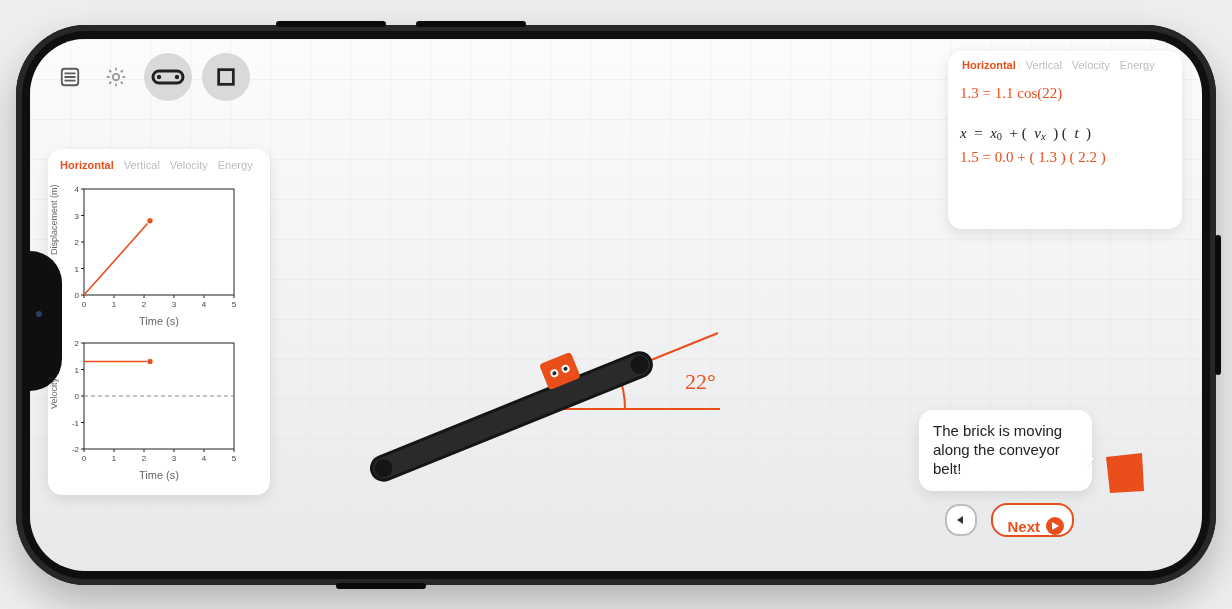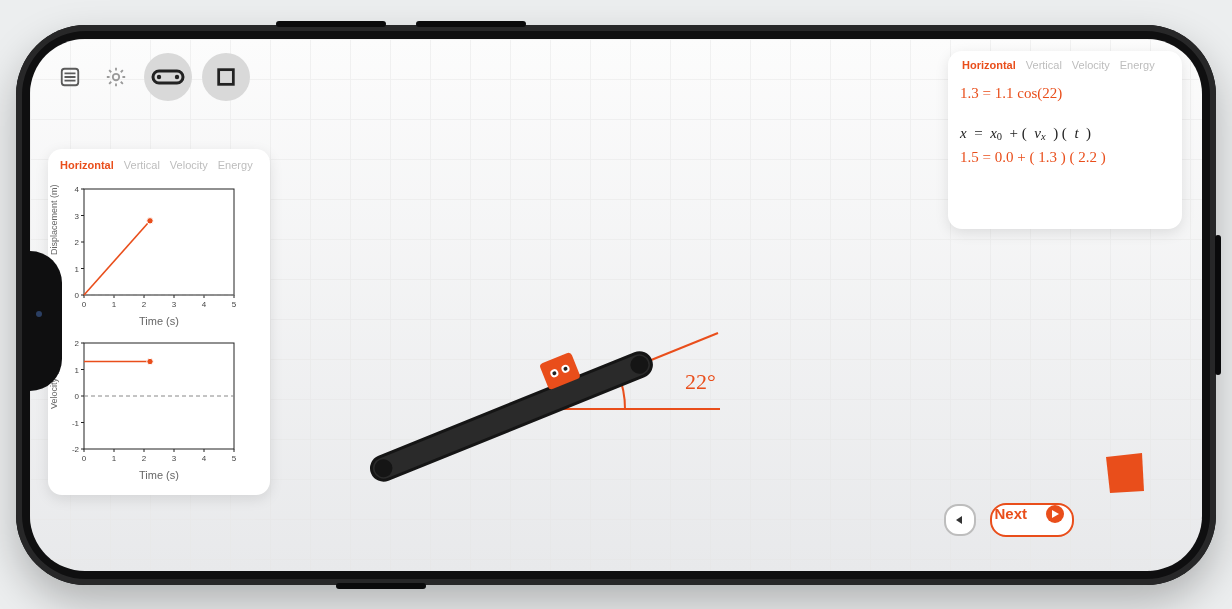--- a/index.html
+++ b/index.html
@@ -110,21 +110,21 @@
 
   
   .nav{position:absolute;right:128px;bottom:34px;display:flex;align-items:center;gap:14px;z-index:6}
   .prev{
     width:28px;height:28px;border-radius:14px;border:2px solid #bdbdbd;background:#fff;
     display:flex;align-items:center;justify-content:center;cursor:pointer;color:#444
   }
   .next{
     height:30px;border-radius:16px;border:2px solid var(--accent);
     background:#fff;color:var(--accent);font-weight:700;font-size:15px;
-    padding:0 8px 0 2px;display:flex;align-items:flex-start;gap:19px;cursor:pointer
+    padding:0 8px 0 14px;display:flex;align-items:flex-end;gap:6px;cursor:pointer
   }
   .next .disc{width:18px;height:18px;border-radius:50%;background:var(--accent);display:flex;align-items:center;justify-content:center;color:#fff}
 
   
   .stage{position:absolute;inset:0;z-index:1;pointer-events:none}
 </style>
 </head>
 <body>
 
 <div class="page">
@@ -262,20 +262,23 @@
         <div class="eq eq-block">
           <div class="row acc"><span>1.3</span> = <span>1.1</span> cos(<span>22</span>)</div>
         </div>
         <div class="gap"></div>
         <div class="eq eq-block">
           <div class="row"><i>x</i>&nbsp; = &nbsp;<i>x</i><span class="sub">0</span>&nbsp; + (&nbsp;&nbsp;<i>v</i><span class="sub"><i>x</i></span>&nbsp;&nbsp;) (&nbsp;&nbsp;<i>t</i>&nbsp;&nbsp;)</div>
           <div class="row acc"><span>1.5</span> = <span>0.0</span> + ( <span>1.3</span> ) ( <span>2.2</span> )</div>
         </div>
       </div>
 
+      <div class="bubble">
+        <span>The brick is moving along the conveyor belt!</span>
+      </div>
       <div class="mascot">
         <svg viewBox="0 0 44 44">
           <polygon points="4,6 40,2 42,40 8,42" fill="#E94E1B"></polygon>
         </svg>
       </div>
 
       <div class="nav">
         <div class="prev">
           <svg width="10" height="10" viewBox="0 0 10 10">
               <polygon points="7,1 7,9 1,5" fill="#333"></polygon>

